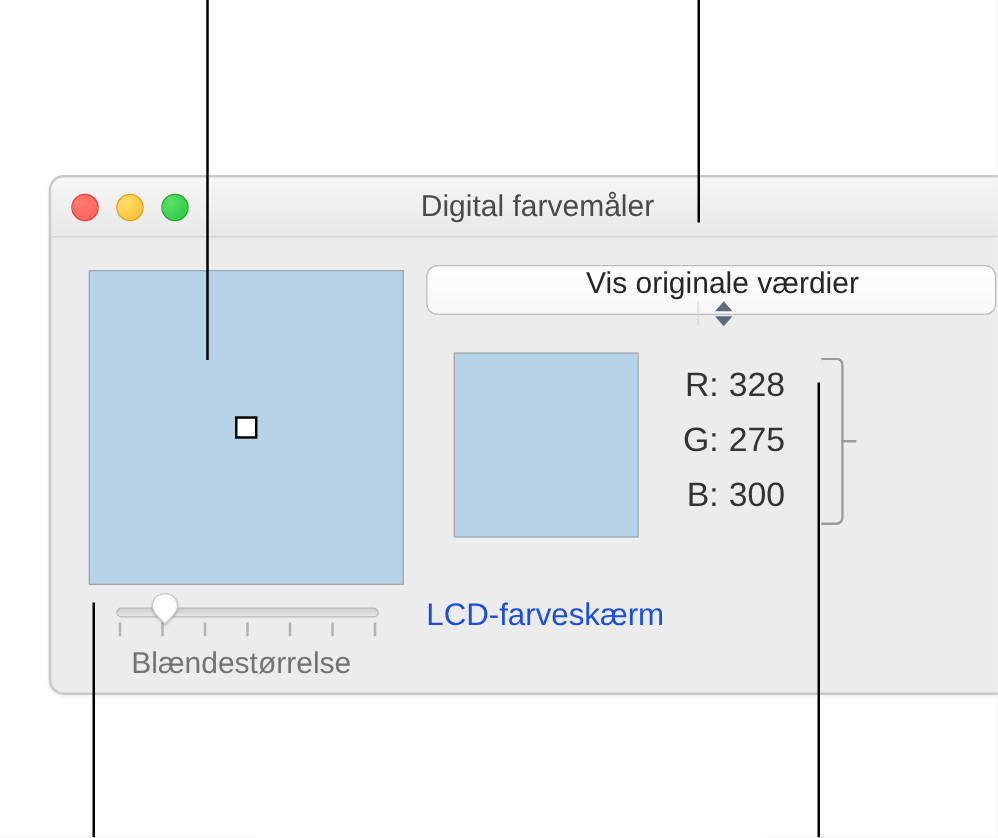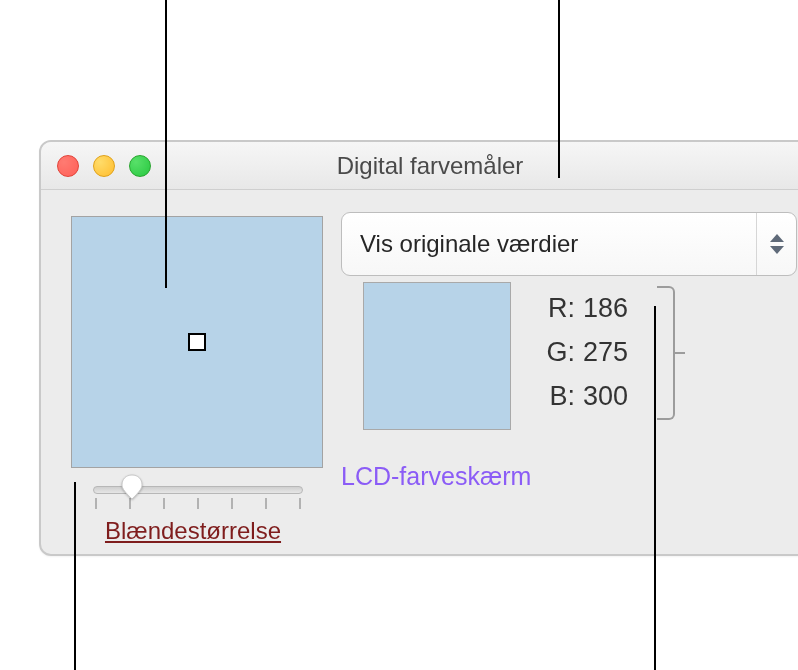--- a/index.html
+++ b/index.html
@@ -82,30 +82,31 @@
       height: 18px;
       border: 2px solid #000;
       background: #fff;
       transform: translate(-50%, -50%);
     }
     .mode-select {
       position: absolute;
       left: 300px;
       right: 22px;
       top: 22px;
-      height: 64px;
+      height: 40px;
       background: linear-gradient(#ffffff, #f7f7f7);
       border: 1px solid #bdbdbd;
       border-radius: 9px;
       display: flex;
       align-items: center;
       justify-content: space-between;
       padding: 0 0 0 18px;
       font-size: 24px;
       color: #262626;
+      flex-direction: column;
     }
     .select-arrows {
       width: 40px;
       height: 100%;
       border-left: 1px solid #d6d6d6;
       display: flex;
       flex-direction: column;
       align-items: center;
       justify-content: center;
       gap: 4px;
@@ -150,23 +151,23 @@
       right: -12px;
       top: 50%;
       width: 12px;
       height: 2px;
       background: #9c9c9c;
       transform: translateY(-50%);
     }
     .display-label {
       position: absolute;
       left: 300px;
-      top: 272px;
+      top: 288px;
       font-size: 25px;
-      color: #8b5cf6;
+      color: #1d4ed8;
     }
     .slider-zone {
       position: absolute;
       left: 52px;
       top: 296px;
       width: 210px;
     }
     .slider-track {
       position: relative;
       height: 8px;
@@ -187,25 +188,24 @@
       width: 28px;
       height: 28px;
       display: flex;
       align-items: center;
       justify-content: center;
     }
     .slider-thumb svg { filter: drop-shadow(0 1px 1px rgba(0,0,0,0.25)); }
     .slider-label {
       text-align: center;
       font-size: 24px;
-      color: #7f1d1d;
+      color: #737373;
       margin-top: 8px;
       margin-left: -20px;
       width: 240px;
-      text-decoration: underline;
     }
   </style>
 </head>
 <body>
 
 <div class="callout-line" style="left:165px; top:0; width:2px; height:288px;"></div>
 
 <div class="callout-line" style="left:558px; top:0; width:2px; height:178px;"></div>
 
 <div class="callout-line" style="left:74px; top:482px; width:2px; height:188px;"></div>
@@ -234,21 +234,21 @@
         <div class="chev up"></div>
         <div class="chev down"></div>
       </div>
     </div>
 
     <div class="swatch"></div>
 
     <div class="rgb-block">
       <div class="rgb-row">
         <span class="lbl">R:</span>
-        <span class="val">186</span>
+        <span class="val">328</span>
       </div>
       <div class="rgb-row">
         <span class="lbl">G:</span>
         <span class="val">275</span>
       </div>
       <div class="rgb-row">
         <span class="lbl">B:</span>
         <span class="val">300</span>
       </div>
     </div>

